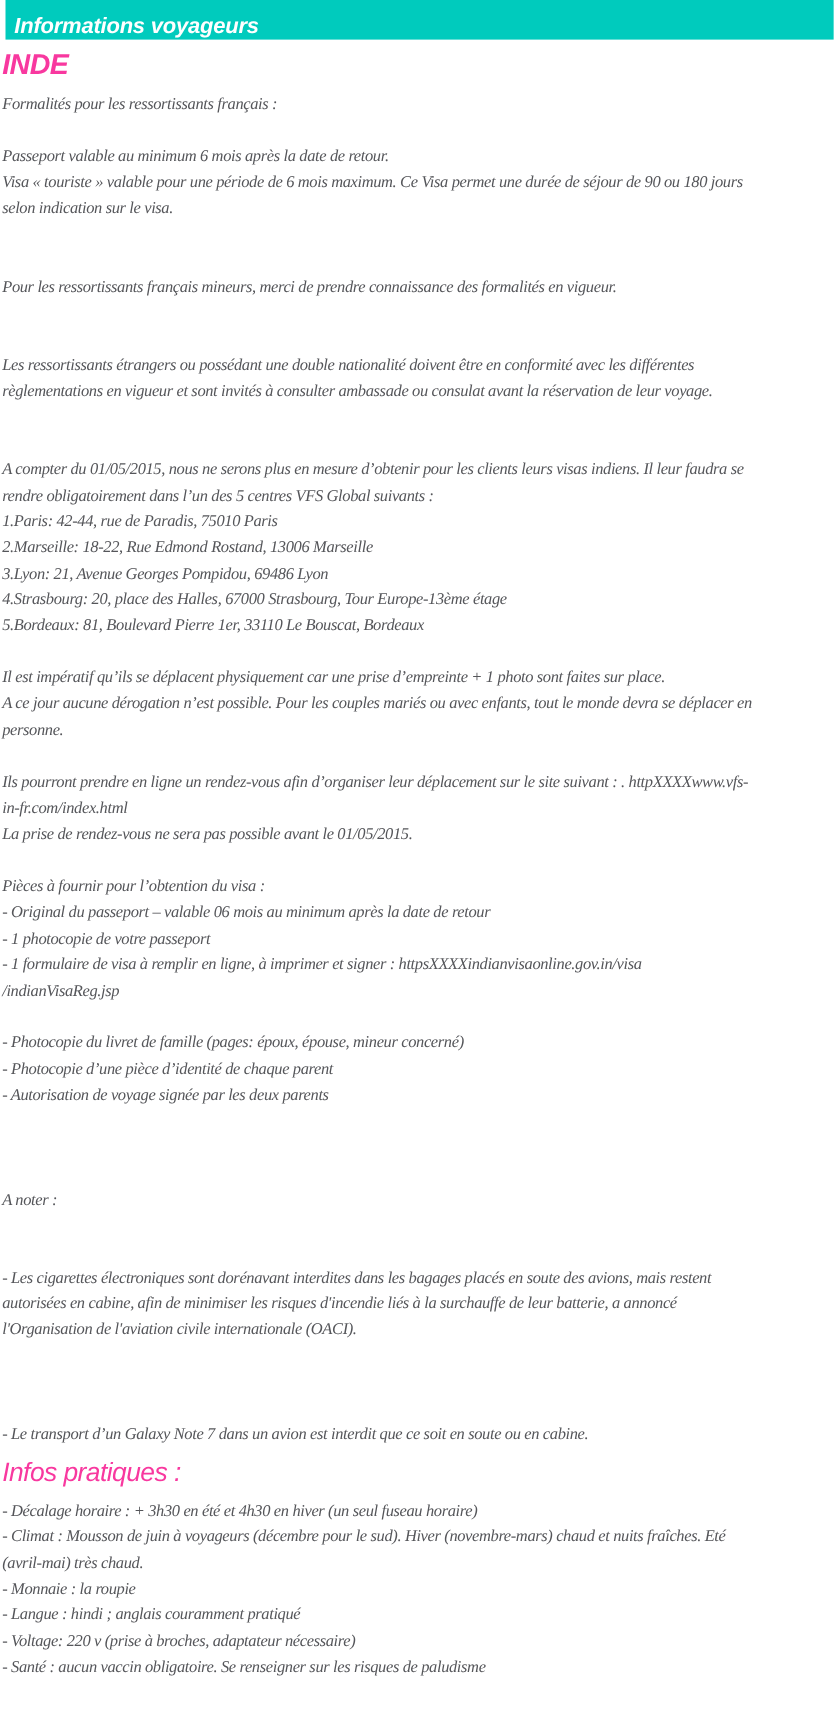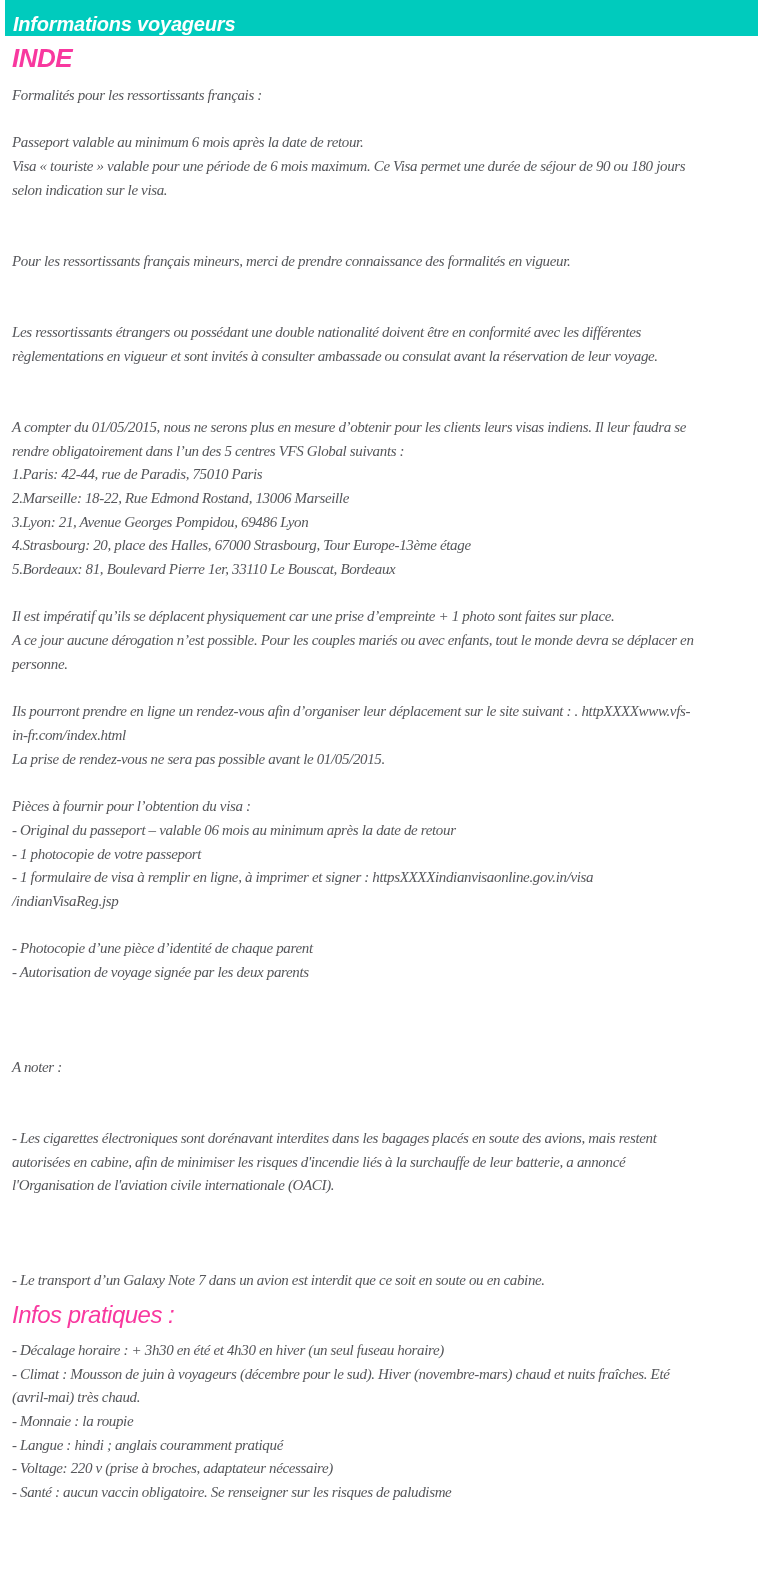--- a/index.html
+++ b/index.html
@@ -21,21 +21,21 @@
   }
   .titlebar .title-text {
     color: var(--title-text, #ffffff);
     font-weight: bold;
     font-size: 20px;
     padding-left: 8px;
     letter-spacing: -0.2px;
     white-space: nowrap;
   }
   .content {
-    padding-left: 12px;
+    padding-left: 2px;
     padding-right: 0;
   }
   .h1 {
     color: var(--pink, #f8389f);
     font-weight: bold;
     font-size: 26px;
     line-height: 34px;
     margin: 5px 0 0 0;
     letter-spacing: -0.5px;
     white-space: nowrap;
@@ -98,20 +98,21 @@
       <div class="line">Ils pourront prendre en ligne un rendez-vous afin d’organiser leur déplacement sur le site suivant : . httpXXXXwww.vfs-</div>
       <div class="line">in-fr.com/index.html</div>
       <div class="line">La prise de rendez-vous ne sera pas possible avant le 01/05/2015.</div>
       <div class="line"></div>
       <div class="line">Pièces à fournir pour l’obtention du visa :</div>
       <div class="line">- Original du passeport – valable 06 mois au minimum après la date de retour</div>
       <div class="line">- 1 photocopie de votre passeport</div>
       <div class="line">- 1 formulaire de visa à remplir en ligne, à imprimer et signer : httpsXXXXindianvisaonline.gov.in/visa</div>
       <div class="line">/indianVisaReg.jsp</div>
       <div class="line"></div>
+      <div class="line">- Photocopie du livret de famille (pages: époux, épouse, mineur concerné)</div>
       <div class="line">- Photocopie d’une pièce d’identité de chaque parent</div>
       <div class="line">- Autorisation de voyage signée par les deux parents</div>
       <div class="line"></div>
       <div class="line"></div>
       <div class="line"></div>
       <div class="line">A noter :</div>
       <div class="line"></div>
       <div class="line"></div>
       <div class="line">- Les cigarettes électroniques sont dorénavant interdites dans les bagages placés en soute des avions, mais restent</div>
       <div class="line">autorisées en cabine, afin de minimiser les risques d'incendie liés à la surchauffe de leur batterie, a annoncé</div>

